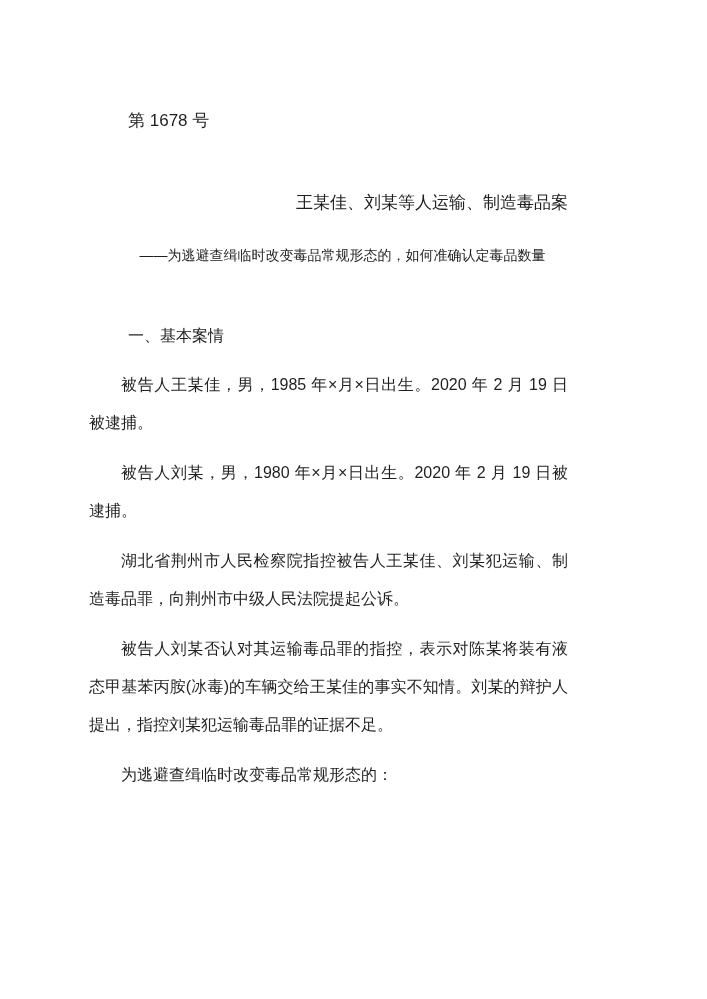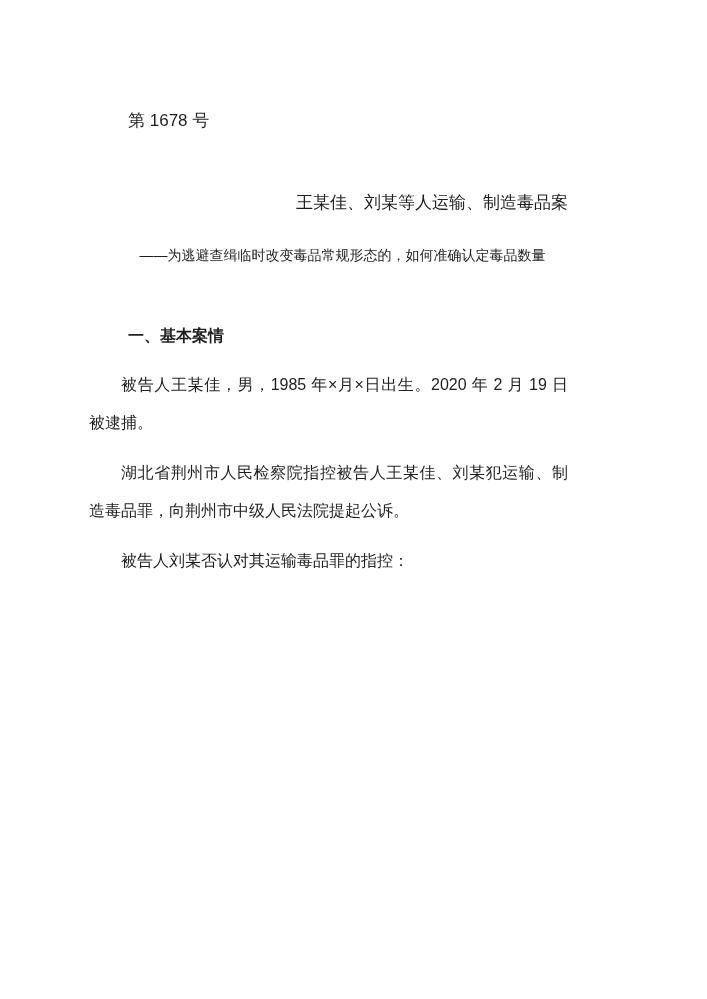--- a/index.html
+++ b/index.html
@@ -42,21 +42,21 @@
     font-size: 14px;
     line-height: 24px;
     text-align: center;
     padding-left: 32px;
     margin: 28px 4px 0 0;
     white-space: nowrap;
   }
   .section-heading {
     font-family: "Liberation Serif", "DejaVu Serif", serif;
     font-size: 16px;
-    font-weight: bold;
+    font-weight: normal;
     line-height: 24px;
     text-indent: 39px;
     margin: 57px 0 0 0;
   }
   .body-para {
     font-family: Liberation Sans, sans-serif;
     font-size: 16px;
     line-height: 38px;
     text-align: justify;
     text-indent: 32px;
@@ -75,21 +75,23 @@
     <div class="doc-number">第 1678 号</div>
 
     <h1 class="case-title">王某佳、刘某等人运输、制造毒品案</h1>
 
     <div class="case-subtitle">——为逃避查缉临时改变毒品常规形态的，如何准确认定毒品数量</div>
 
     <h2 class="section-heading">一、基本案情</h2>
 
     <p class="body-para first">被告人王某佳，男，1985 年×月×日出生。2020 年 2 月 19 日被逮捕。</p>
 
+    <p class="body-para">被告人刘某，男，1980 年×月×日出生。2020 年 2 月 19 日被逮捕。</p>
 
     <p class="body-para">湖北省荆州市人民检察院指控被告人王某佳、刘某犯运输、制造毒品罪，向荆州市中级人民法院提起公诉。</p>
 
 
+    <p class="body-para">被告人刘某否认对其运输毒品罪的指控，表示对陈某将装有液态甲基苯丙胺(冰毒)的车辆交给王某佳的事实不知情。刘某的辩护人提出，指控刘某犯运输毒品罪的证据不足。</p>
 
-    <p class="body-para">被告人刘某否认对其运输毒品罪的指控：</p>
+    <p class="body-para">为逃避查缉临时改变毒品常规形态的：</p>
 
   </div>
 </div>
 
 </body></html>

